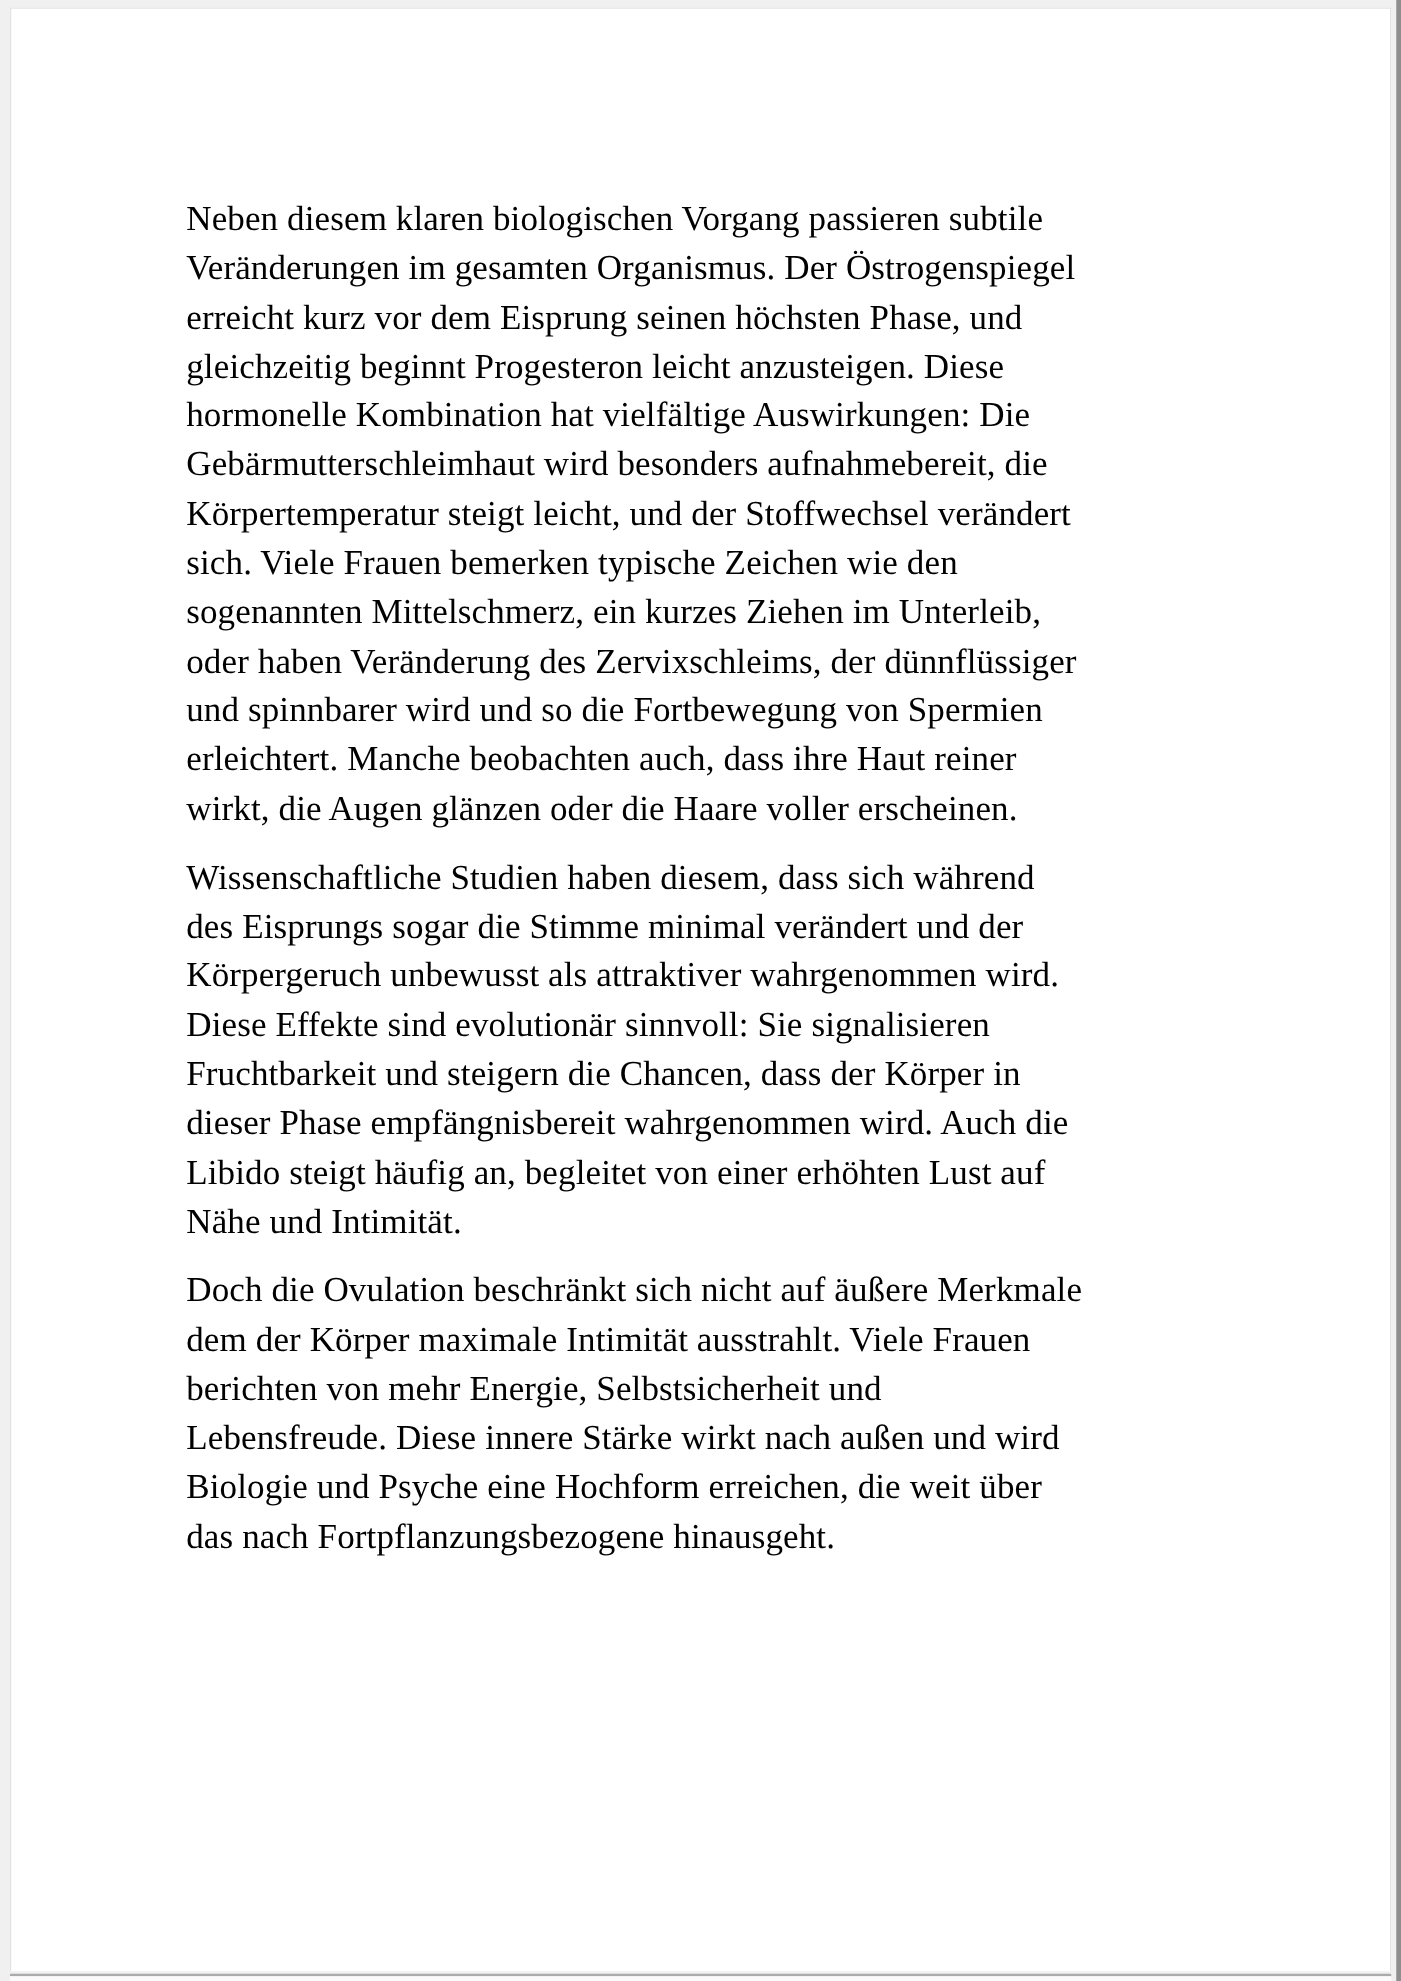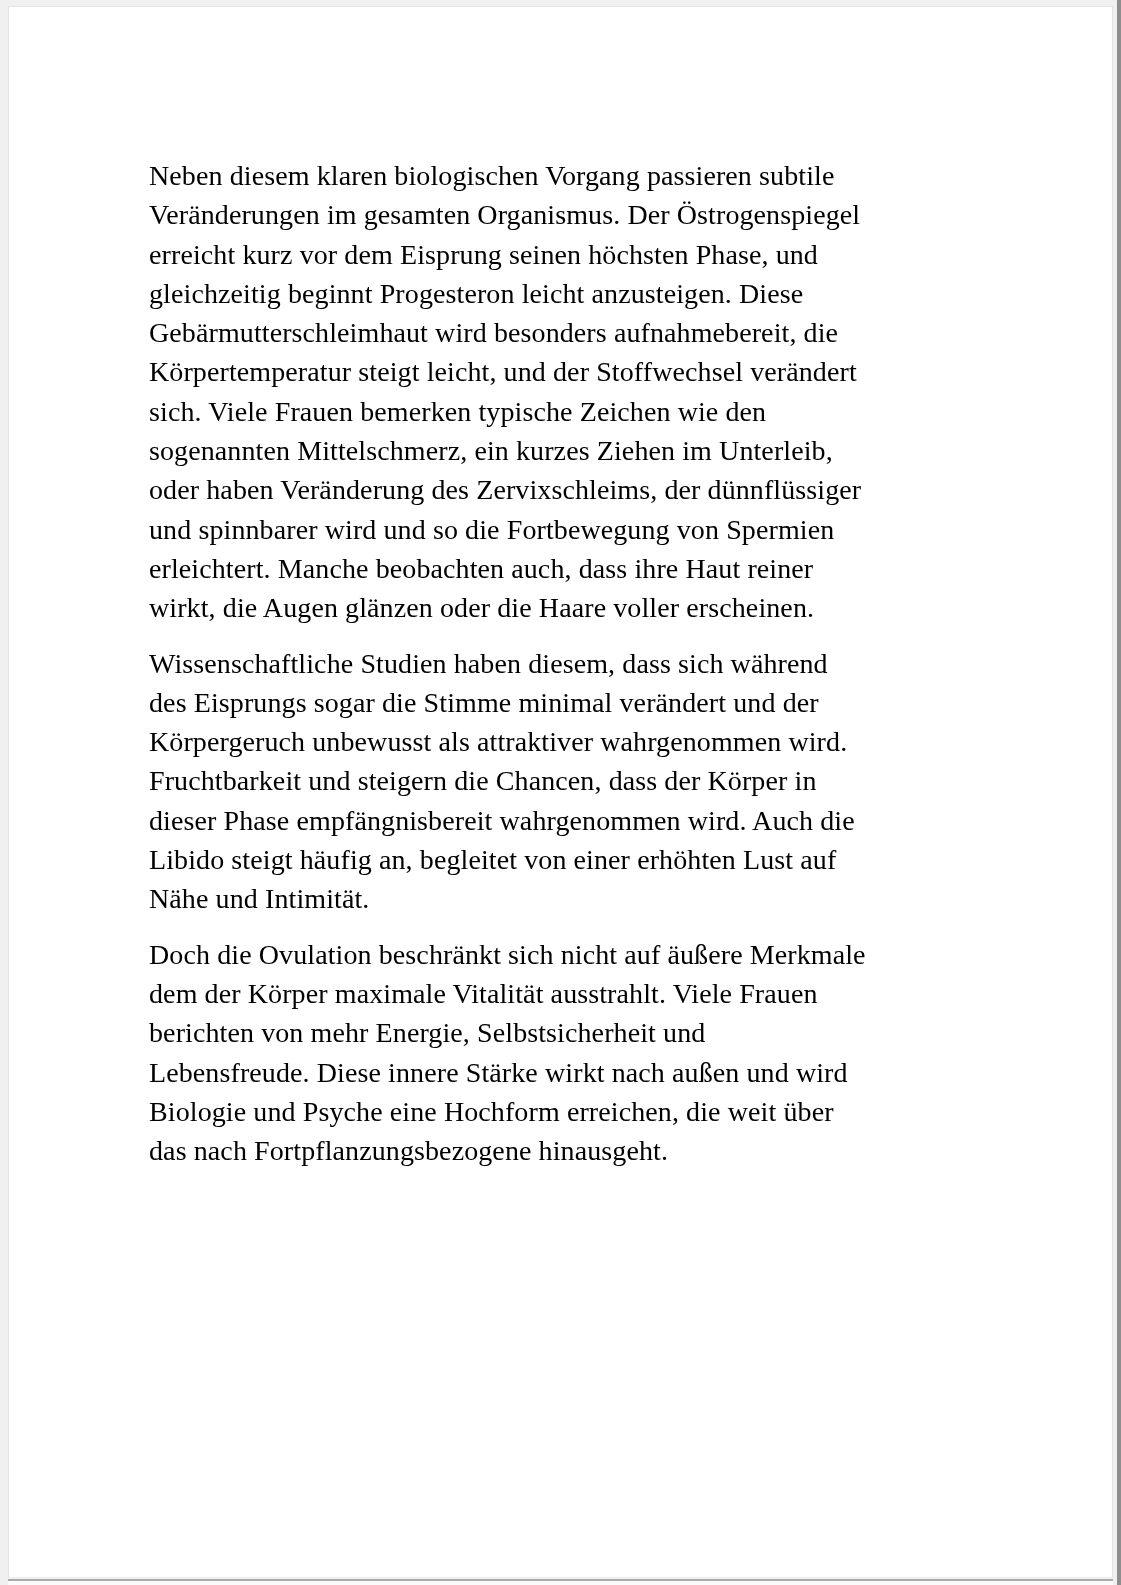--- a/index.html
+++ b/index.html
@@ -63,41 +63,43 @@
 </head>
 <body style="background: rgb(240, 240, 240);">
 
 <div class="paper" style="background: rgb(255, 255, 255);">
   <div class="content" id="paragraphs-root" style="color: rgb(0, 0, 0);">
       <div class="paragraph">
         <div class="text-line">Neben diesem klaren biologischen Vorgang passieren subtile</div>
         <div class="text-line">Veränderungen im gesamten Organismus. Der Östrogenspiegel</div>
         <div class="text-line">erreicht kurz vor dem Eisprung seinen höchsten Phase, und</div>
         <div class="text-line">gleichzeitig beginnt Progesteron leicht anzusteigen. Diese</div>
+        <div class="text-line">hormonelle Kombination hat vielfältige Auswirkungen: Die</div>
         <div class="text-line">Gebärmutterschleimhaut wird besonders aufnahmebereit, die</div>
         <div class="text-line">Körpertemperatur steigt leicht, und der Stoffwechsel verändert</div>
         <div class="text-line">sich. Viele Frauen bemerken typische Zeichen wie den</div>
         <div class="text-line">sogenannten Mittelschmerz, ein kurzes Ziehen im Unterleib,</div>
         <div class="text-line">oder haben Veränderung des Zervixschleims, der dünnflüssiger</div>
         <div class="text-line">und spinnbarer wird und so die Fortbewegung von Spermien</div>
         <div class="text-line">erleichtert. Manche beobachten auch, dass ihre Haut reiner</div>
         <div class="text-line">wirkt, die Augen glänzen oder die Haare voller erscheinen.</div>
       </div>
       <div class="paragraph">
         <div class="text-line">Wissenschaftliche Studien haben diesem, dass sich während</div>
         <div class="text-line">des Eisprungs sogar die Stimme minimal verändert und der</div>
         <div class="text-line">Körpergeruch unbewusst als attraktiver wahrgenommen wird.</div>
+        <div class="text-line">Diese Effekte sind evolutionär sinnvoll: Sie signalisieren</div>
         <div class="text-line">Fruchtbarkeit und steigern die Chancen, dass der Körper in</div>
         <div class="text-line">dieser Phase empfängnisbereit wahrgenommen wird. Auch die</div>
         <div class="text-line">Libido steigt häufig an, begleitet von einer erhöhten Lust auf</div>
         <div class="text-line">Nähe und Intimität.</div>
       </div>
       <div class="paragraph">
         <div class="text-line">Doch die Ovulation beschränkt sich nicht auf äußere Merkmale</div>
-        <div class="text-line">dem der Körper maximale Vitalität ausstrahlt. Viele Frauen</div>
+        <div class="text-line">dem der Körper maximale Intimität ausstrahlt. Viele Frauen</div>
         <div class="text-line">berichten von mehr Energie, Selbstsicherheit und</div>
         <div class="text-line">Lebensfreude. Diese innere Stärke wirkt nach außen und wird</div>
         <div class="text-line">Biologie und Psyche eine Hochform erreichen, die weit über</div>
         <div class="text-line">das nach Fortpflanzungsbezogene hinausgeht.</div>
       </div>
     </div>
 </div>
 
 <div class="page-separator" style="background: rgb(171, 171, 171);"></div>
 <div class="next-page"></div>

